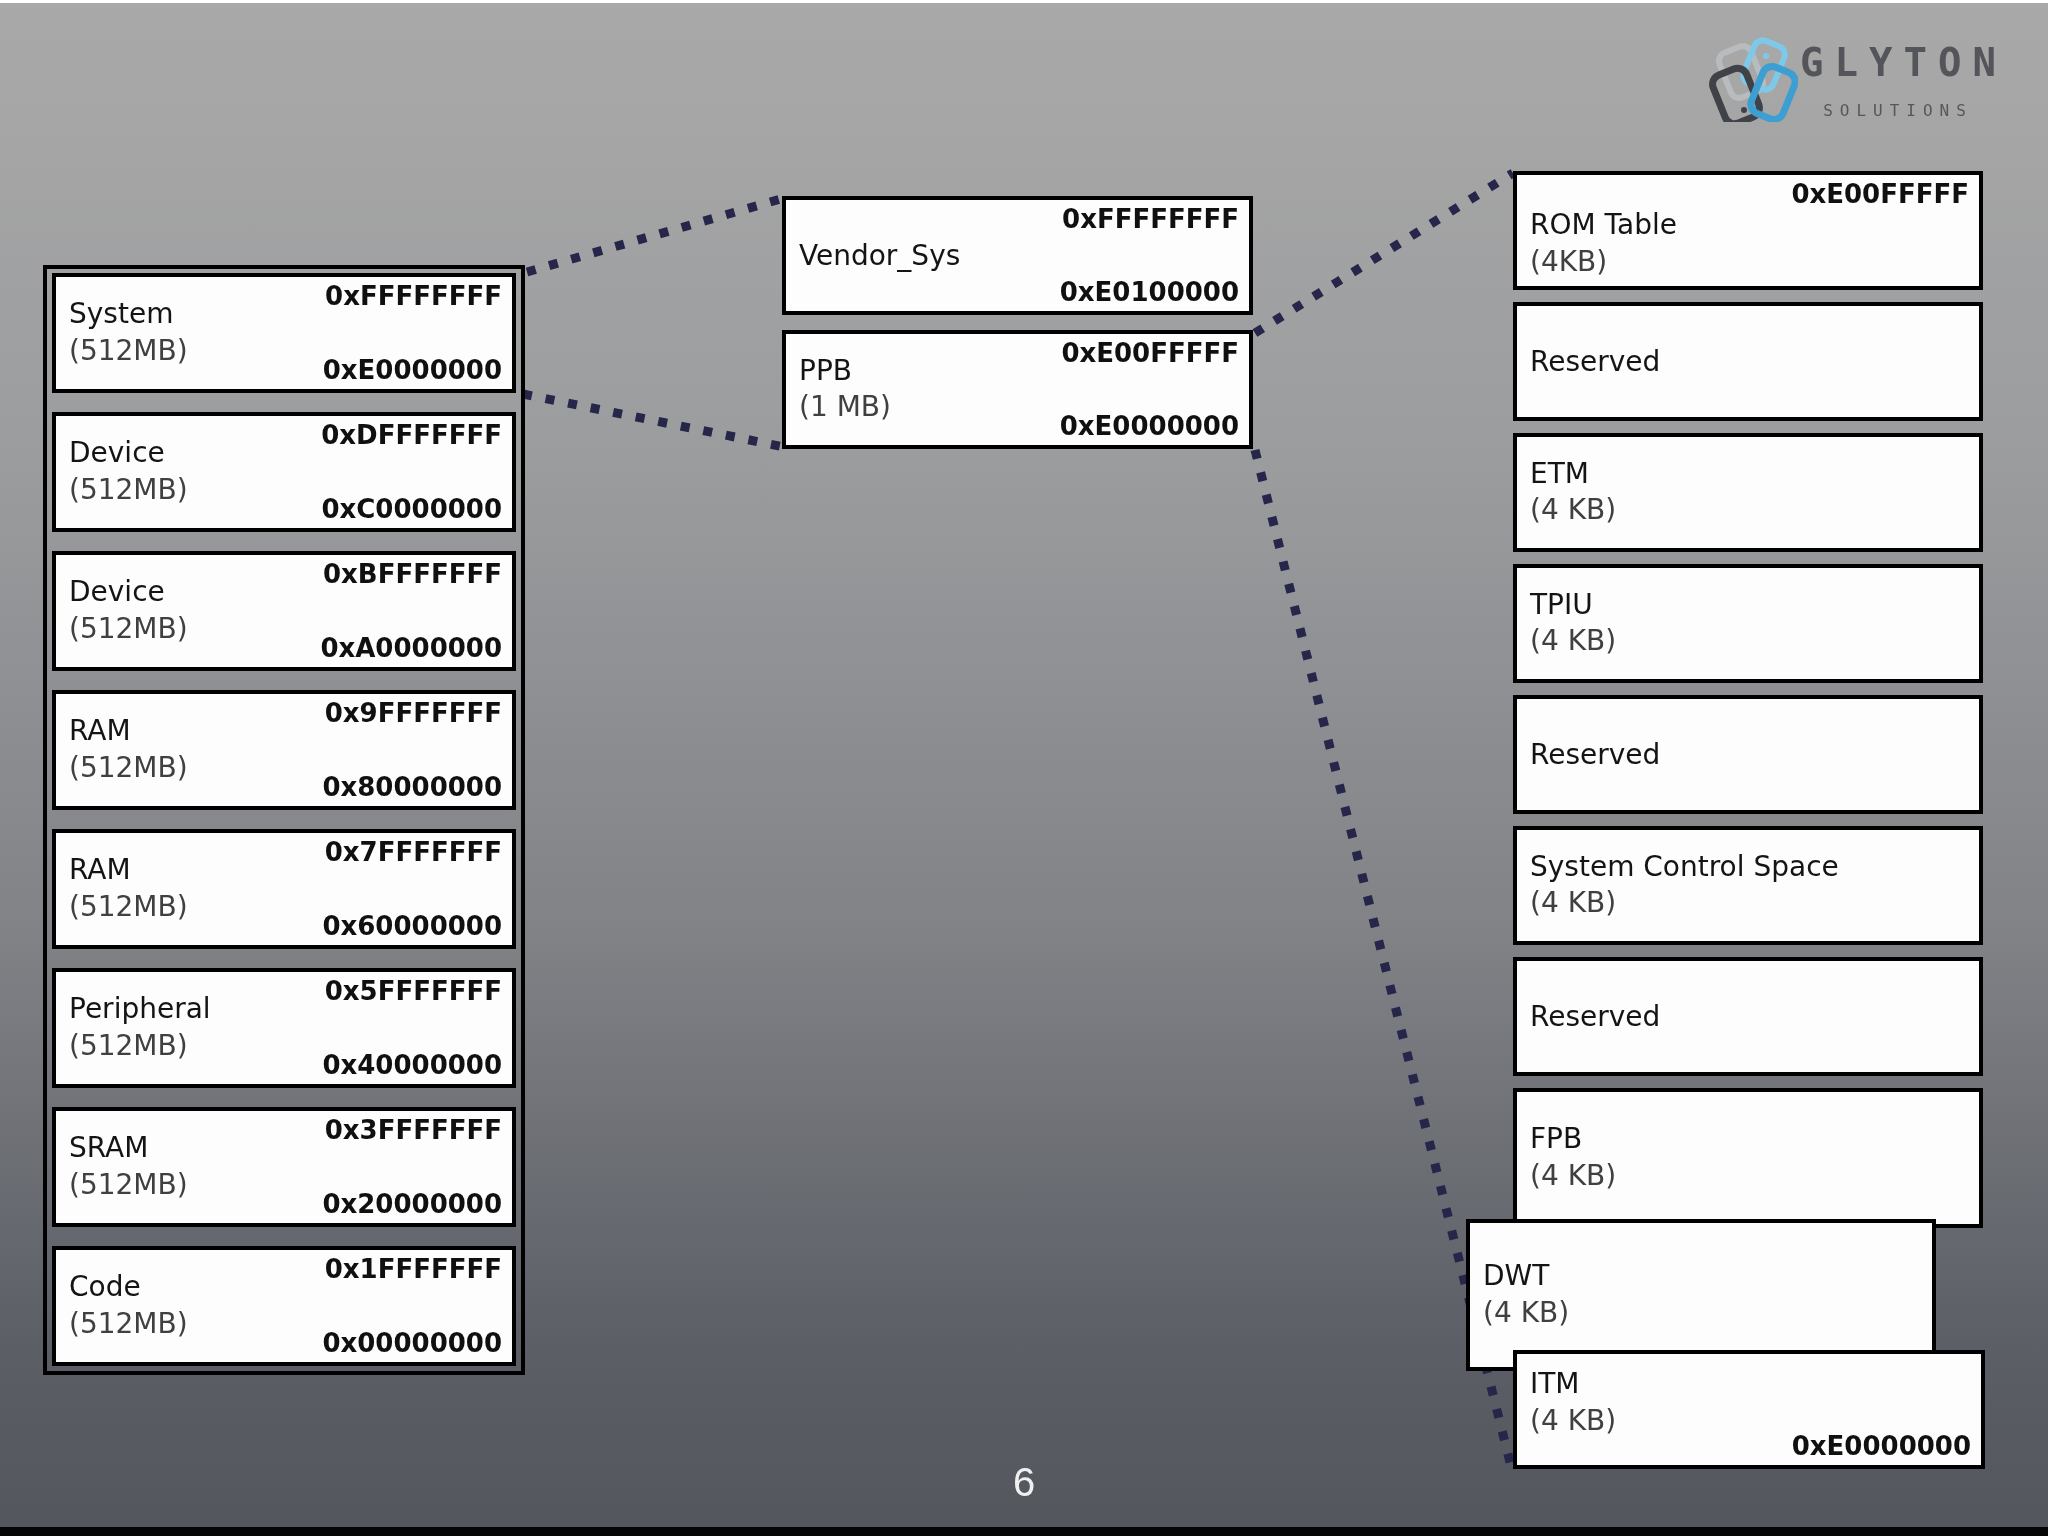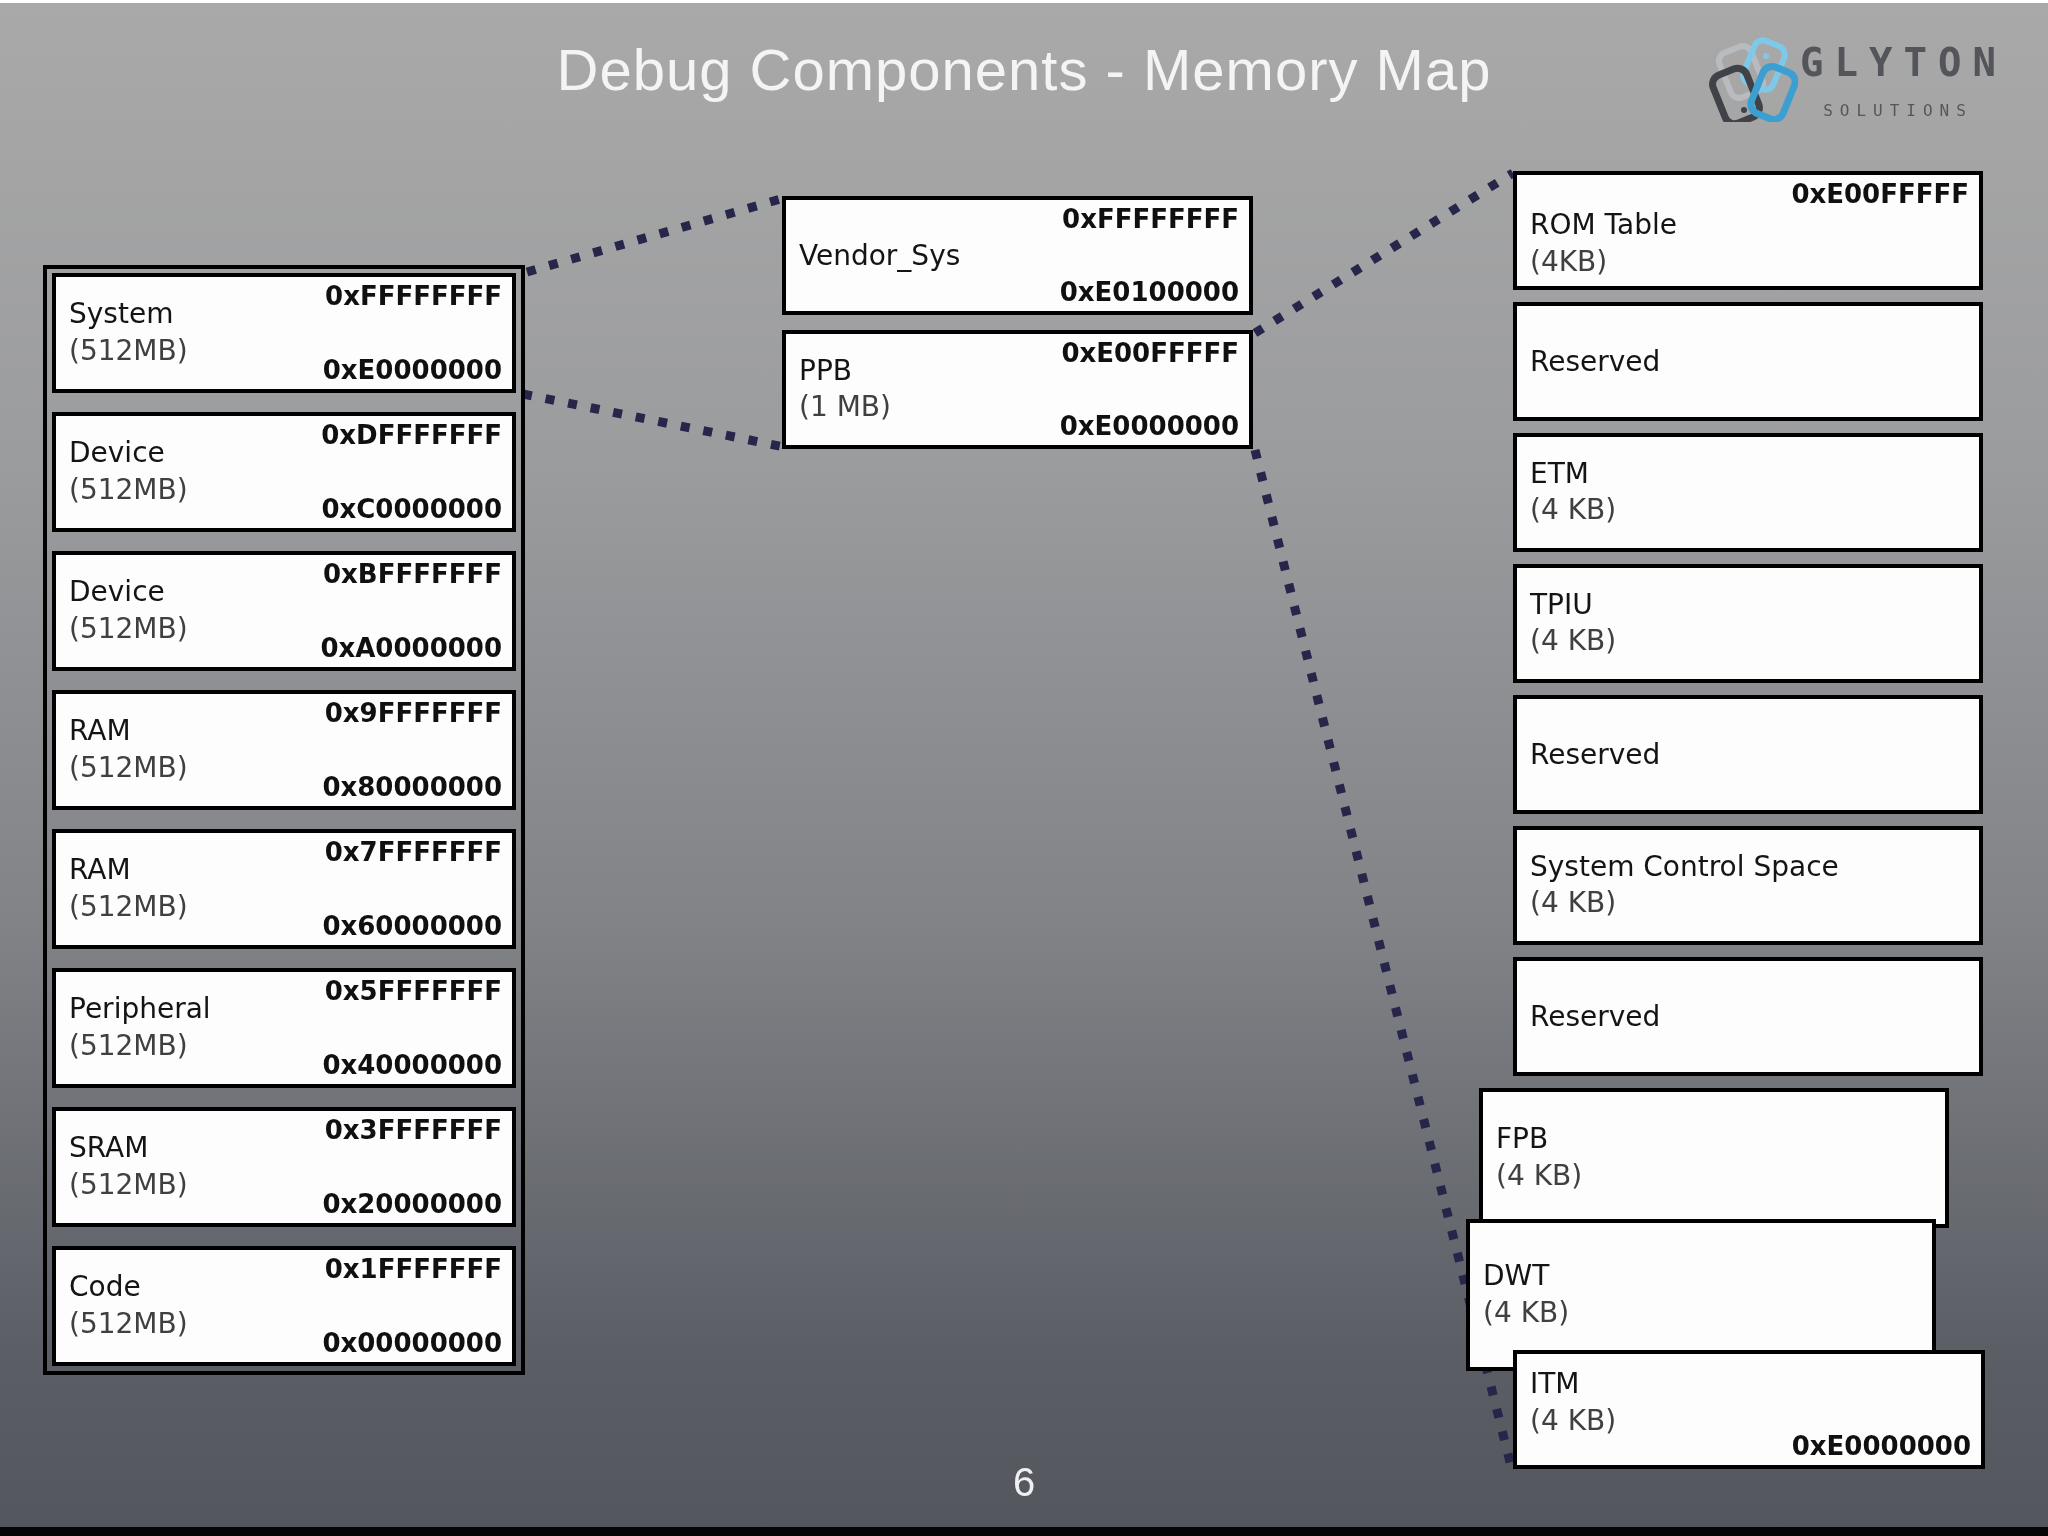--- a/index.html
+++ b/index.html
@@ -81,21 +81,20 @@
   
   .connectors { position:absolute; left:0; top:0; width:2048px; height:1536px; pointer-events:none; }
 </style>
 </head>
 <body>
 
 <div class="slide">
 
   <div class="top-edge"></div>
 
-  <div class="slide-title">Debug Components - Memory Map</div>
 
   <div class="logo">
     <svg class="logo-icon" width="92" height="96" viewBox="0 0 92 96">
       <g fill="none" stroke-linejoin="round">
         <rect x="18" y="22" width="34" height="48" rx="9" stroke="#b9bcbe" stroke-width="6" transform="rotate(-22 35 46)"></rect>
         <rect x="42" y="16" width="32" height="46" rx="9" stroke="#7ec9e8" stroke-width="6" transform="rotate(22 58 39)"></rect>
         <rect x="12" y="44" width="36" height="52" rx="10" stroke="#3f4247" stroke-width="7" transform="rotate(-22 30 70)"></rect>
         <rect x="50" y="42" width="34" height="50" rx="10" stroke="#3d9ed2" stroke-width="7" transform="rotate(22 67 67)"></rect>
         <circle cx="38" cy="84" r="3" fill="#3f4247"></circle>
         <circle cx="60" cy="30" r="3" fill="#7ec9e8"></circle>
@@ -251,21 +250,21 @@
     </div>
   </div>
 
   <div class="mem-box" style="left:1513px; top:957px; width:470px; height:119px">
     <div class="label-block">
       <div class="region-label">Reserved</div>
 
     </div>
   </div>
 
-  <div class="mem-box" style="left:1479px; top:1088px; width:470px; height:140px">
+  <div class="mem-box" style="left:1513px; top:1088px; width:470px; height:140px">
     <div class="label-block">
       <div class="region-label">FPB</div>
       <div class="region-size">(4 KB)</div>
     </div>
   </div>
 
   <div class="mem-box" style="left:1466px; top:1219px; width:470px; height:152px">
     <div class="label-block">
       <div class="region-label">DWT</div>
       <div class="region-size">(4 KB)</div>

